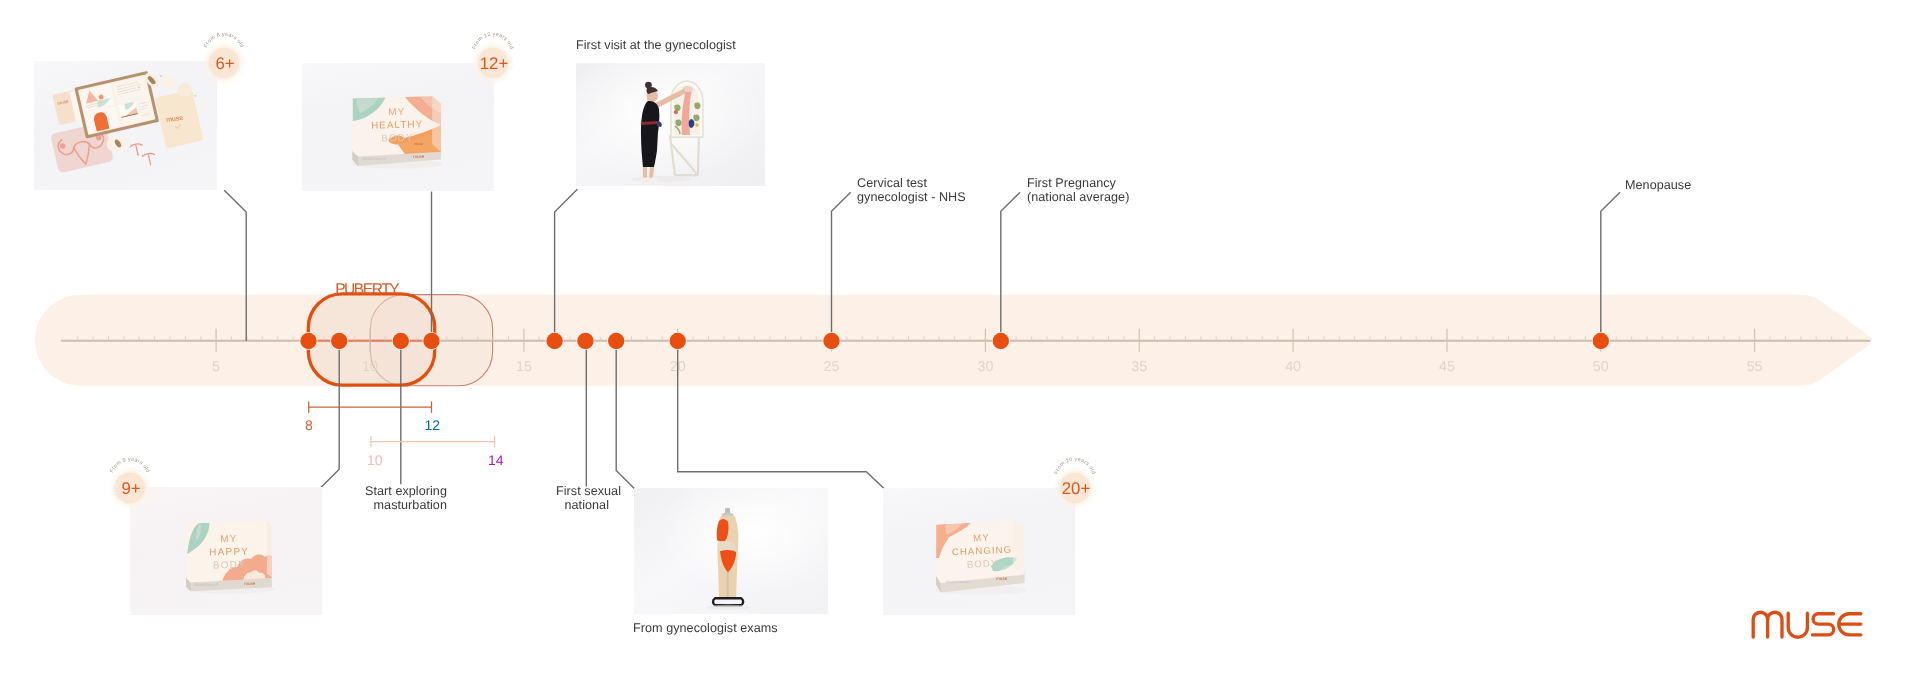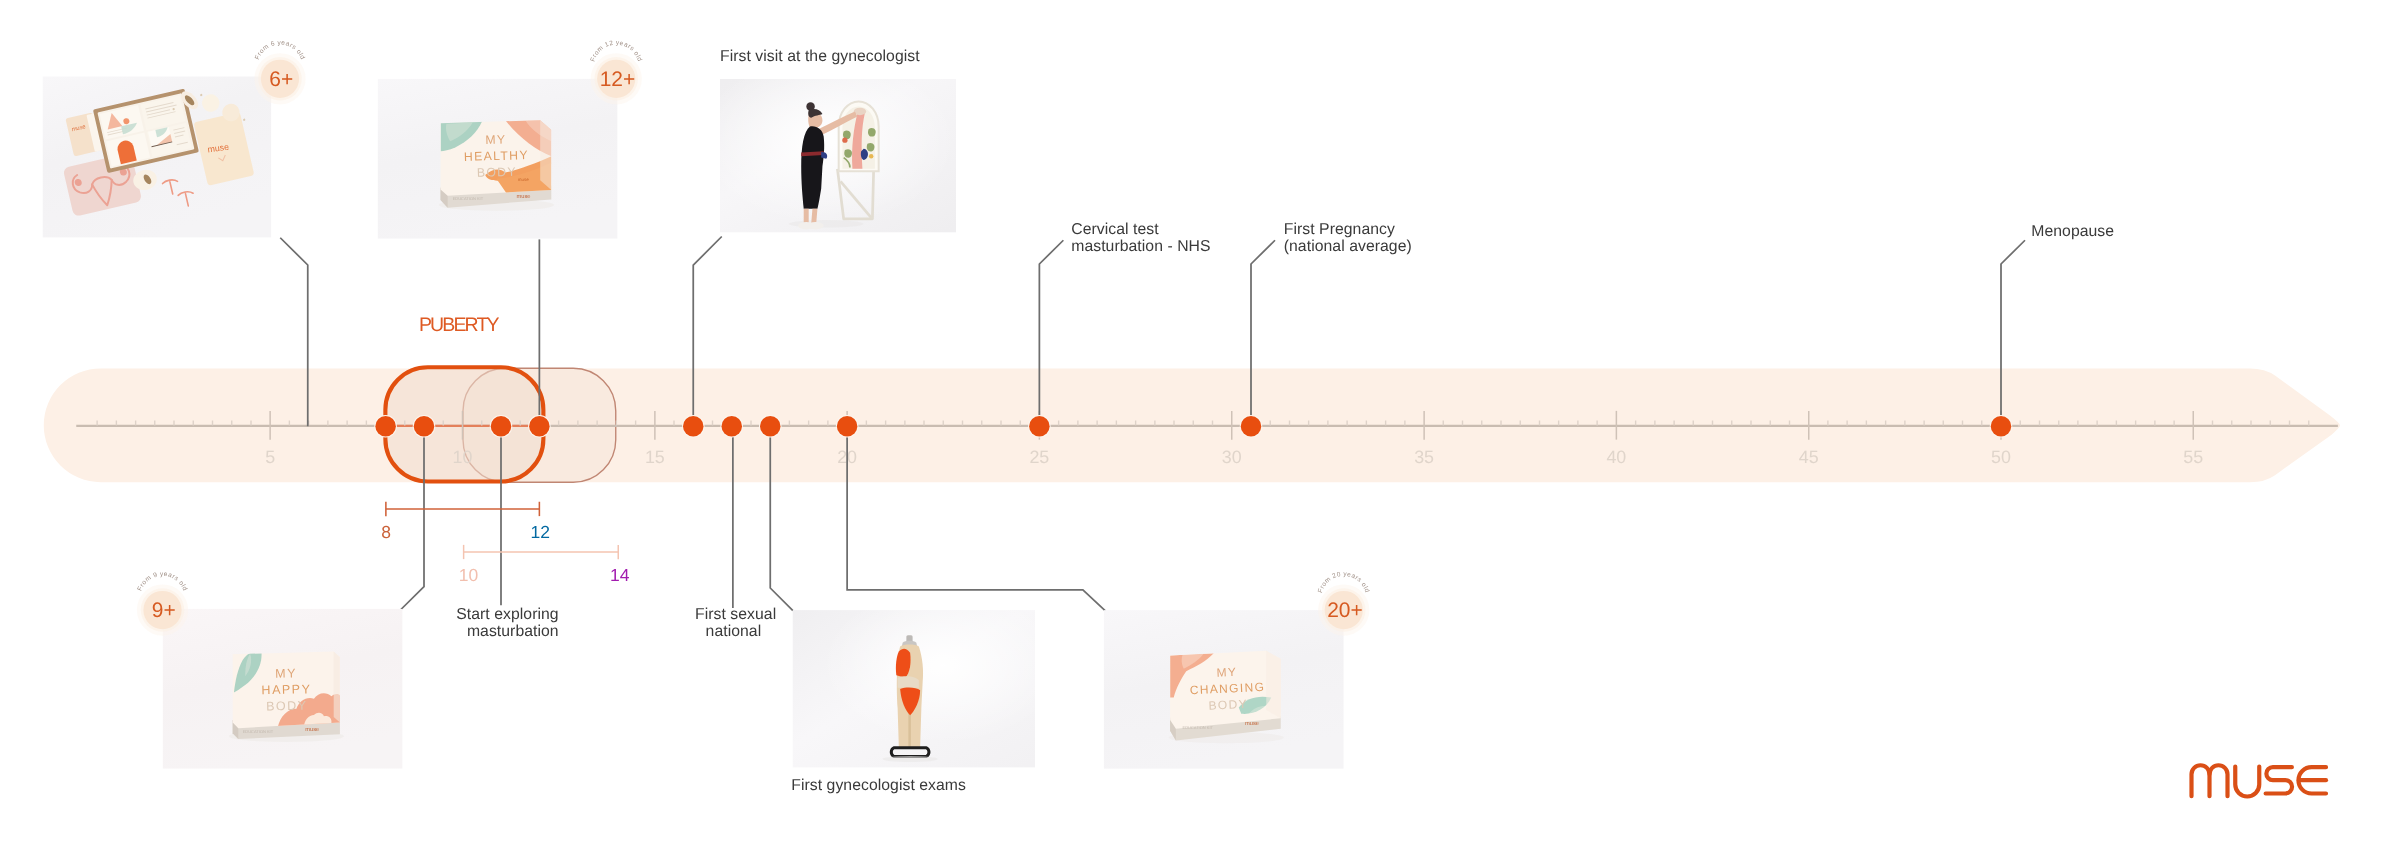--- a/index.html
+++ b/index.html
@@ -237,47 +237,47 @@
       <path d="M 370.9,435.9 V 447.3"></path>
       <path d="M 494.6,435.9 V 447.3"></path>
     </g>
   </svg>
 
   <div class="rangelab" style="left:305px;top:417.2px;color:#CB6239;">8</div>
   <div class="rangelab" style="left:424.4px;top:417.2px;color:#0369a1;">12</div>
   <div class="rangelab" style="left:367px;top:451.5px;color:#F2BFAE;">10</div>
   <div class="rangelab" style="left:488px;top:451.5px;color:#a21caf;">14</div>
 
-  <div class="puberty" style="left:335.2px;top:252px;">PUBERTY</div>
+  <div class="puberty" style="left:335.2px;top:281px;">PUBERTY</div>
 
   <div class="anno" style="left:576px;top:38px;">First visit at the gynecologist</div>
 
   <div class="anno" style="left:857px;top:175.5px;">
     <div>Cervical test</div>
-    <div>masturbation - NHS</div>
+    <div>gynecologist - NHS</div>
   </div>
 
   <div class="anno" style="left:1026.5px;top:175.5px;">
     <div>First Pregnancy</div>
     <div>(national average)</div>
   </div>
 
   <div class="anno" style="left:1624.5px;top:178.3px;">Menopause</div>
 
   <div class="anno" style="left:364.8px;top:483.5px;text-align:right;">
     <div>Start exploring</div>
     <div>masturbation</div>
   </div>
 
   <div class="anno" style="left:556px;top:483.5px;text-align:center;width:61.5px;">
     <div>First sexual</div>
     <div>national</div>
   </div>
 
-  <div class="anno" style="left:633px;top:621px;">First gynecologist exams</div>
+  <div class="anno" style="left:633px;top:621px;">From gynecologist exams</div>
 
   <div class="photo" style="left:33.6px;top:60.5px;width:183.2px;height:129.3px;">
     <svg viewBox="0 0 183 129">
       <defs>
         <linearGradient id="bgKIT" x1="0" y1="0" x2="0.5" y2="1">
           <stop offset="0" stop-color="#F8F7F9"></stop>
             <stop offset="0.45" stop-color="#F3F2F4"></stop>
             <stop offset="1" stop-color="#F5F4F6"></stop>
         </linearGradient>
       </defs>

